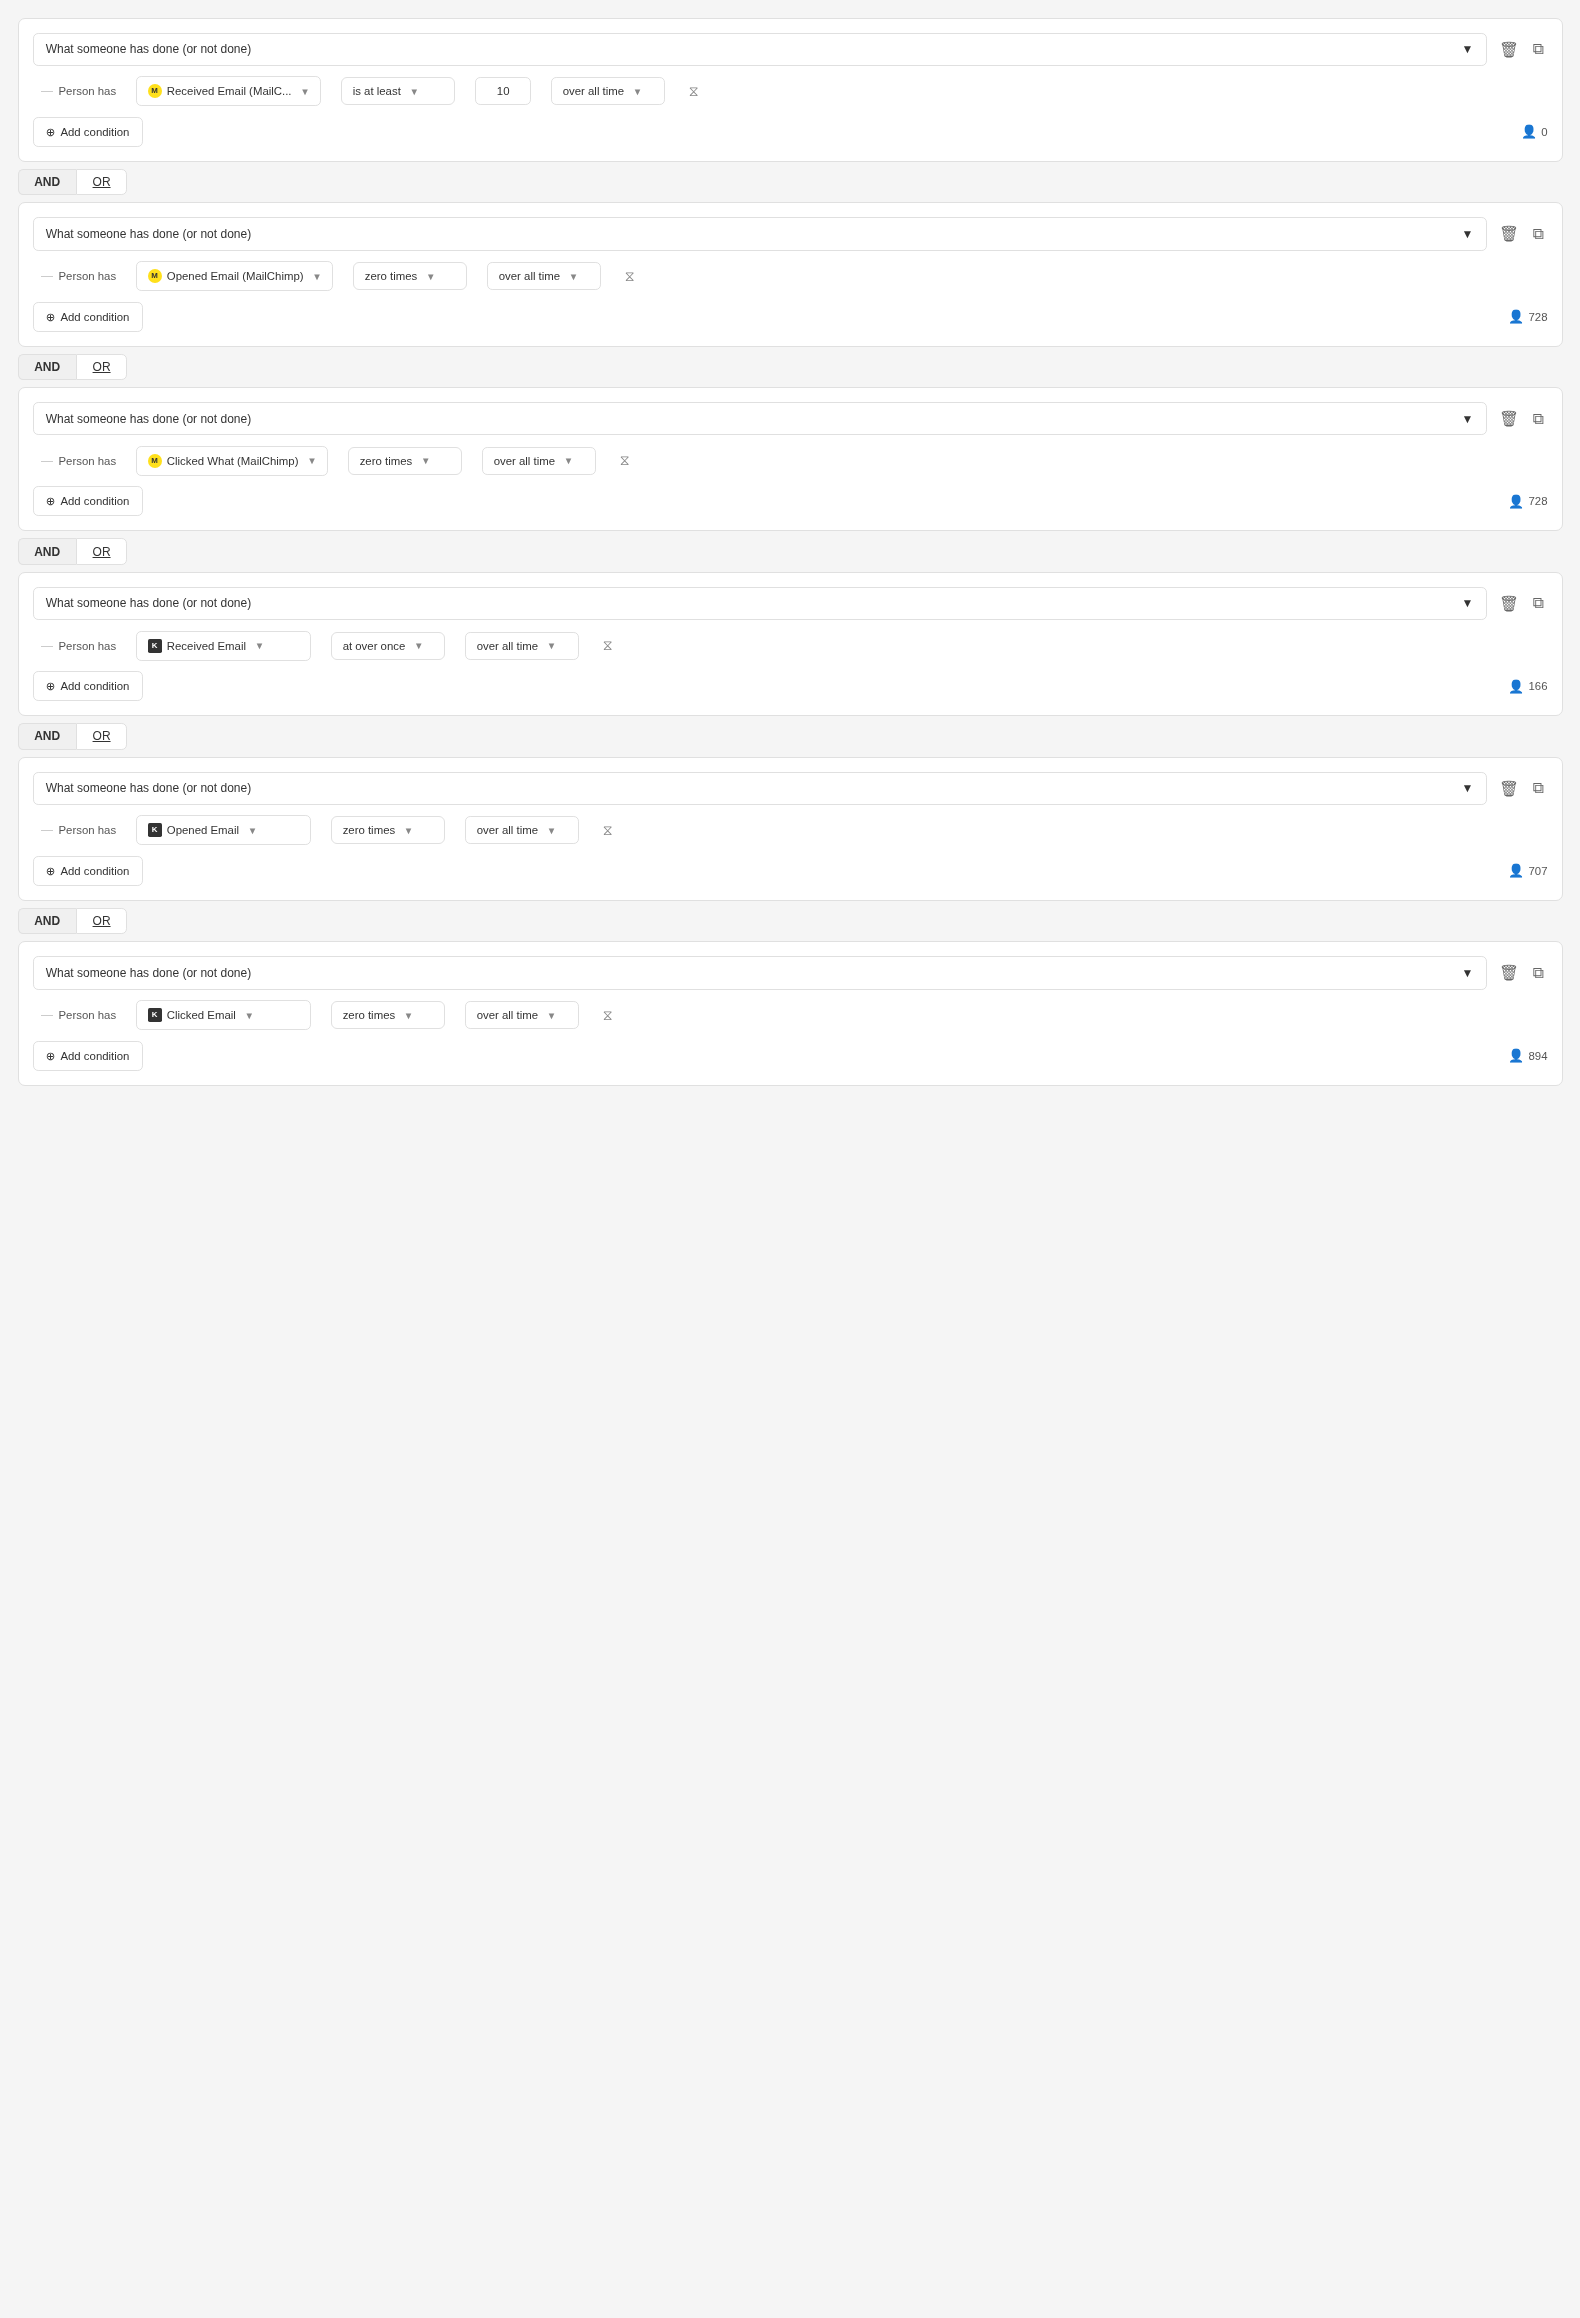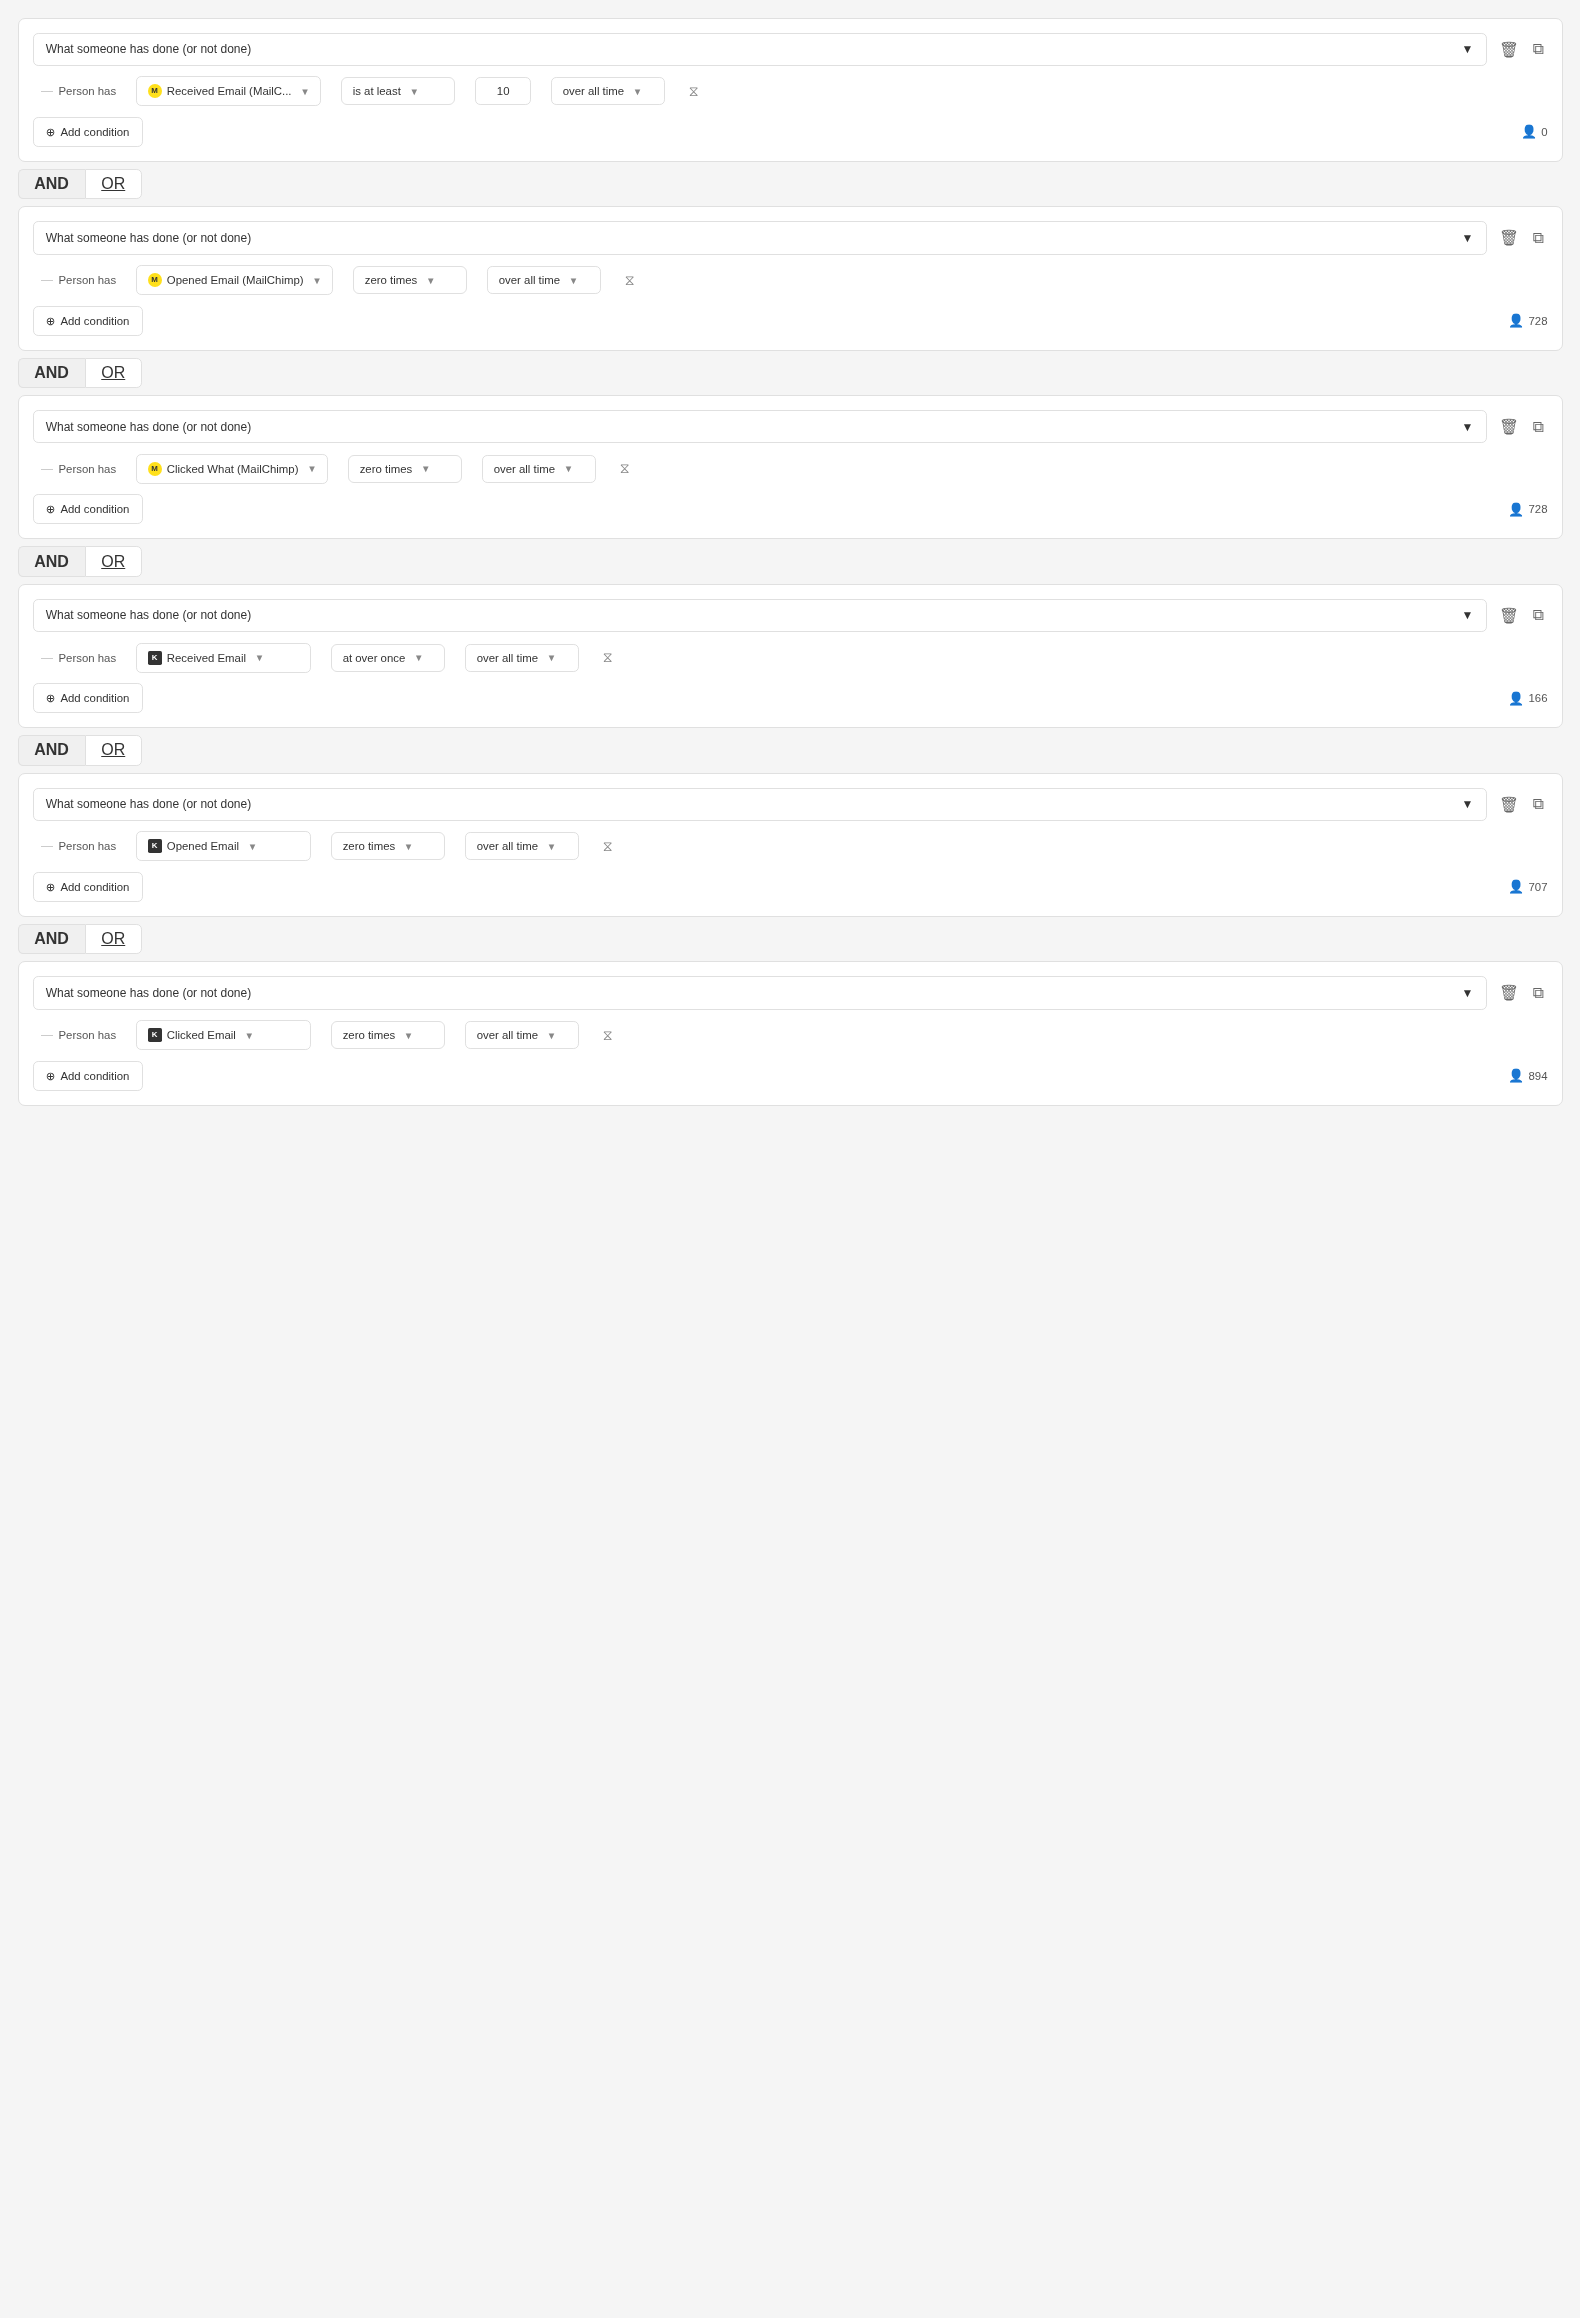--- a/index.html
+++ b/index.html
@@ -168,21 +168,21 @@
       display: flex;
       align-items: center;
       gap: 0;
       margin-bottom: 7px;
     }
 
     .and-btn, .or-btn {
       border: 0.9px solid #e0e0e0;
       background: #fff;
       padding: 5.2px 15.7px;
-      font-size: 16px;
+      font-size: 12px;
       cursor: pointer;
       color: #333;
     }
 
     .and-btn {
       border-radius: 5.2px 0 0 5.2px;
       border-right: none;
       background: #f0f0f0;
       font-weight: 600;
     }

